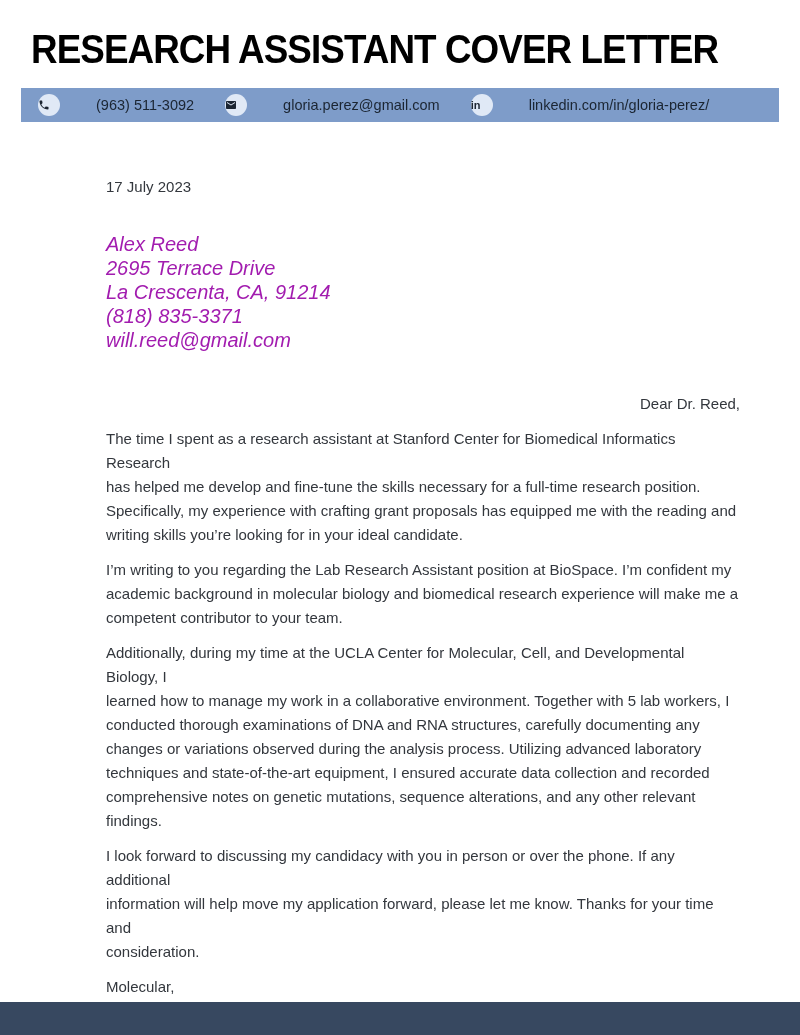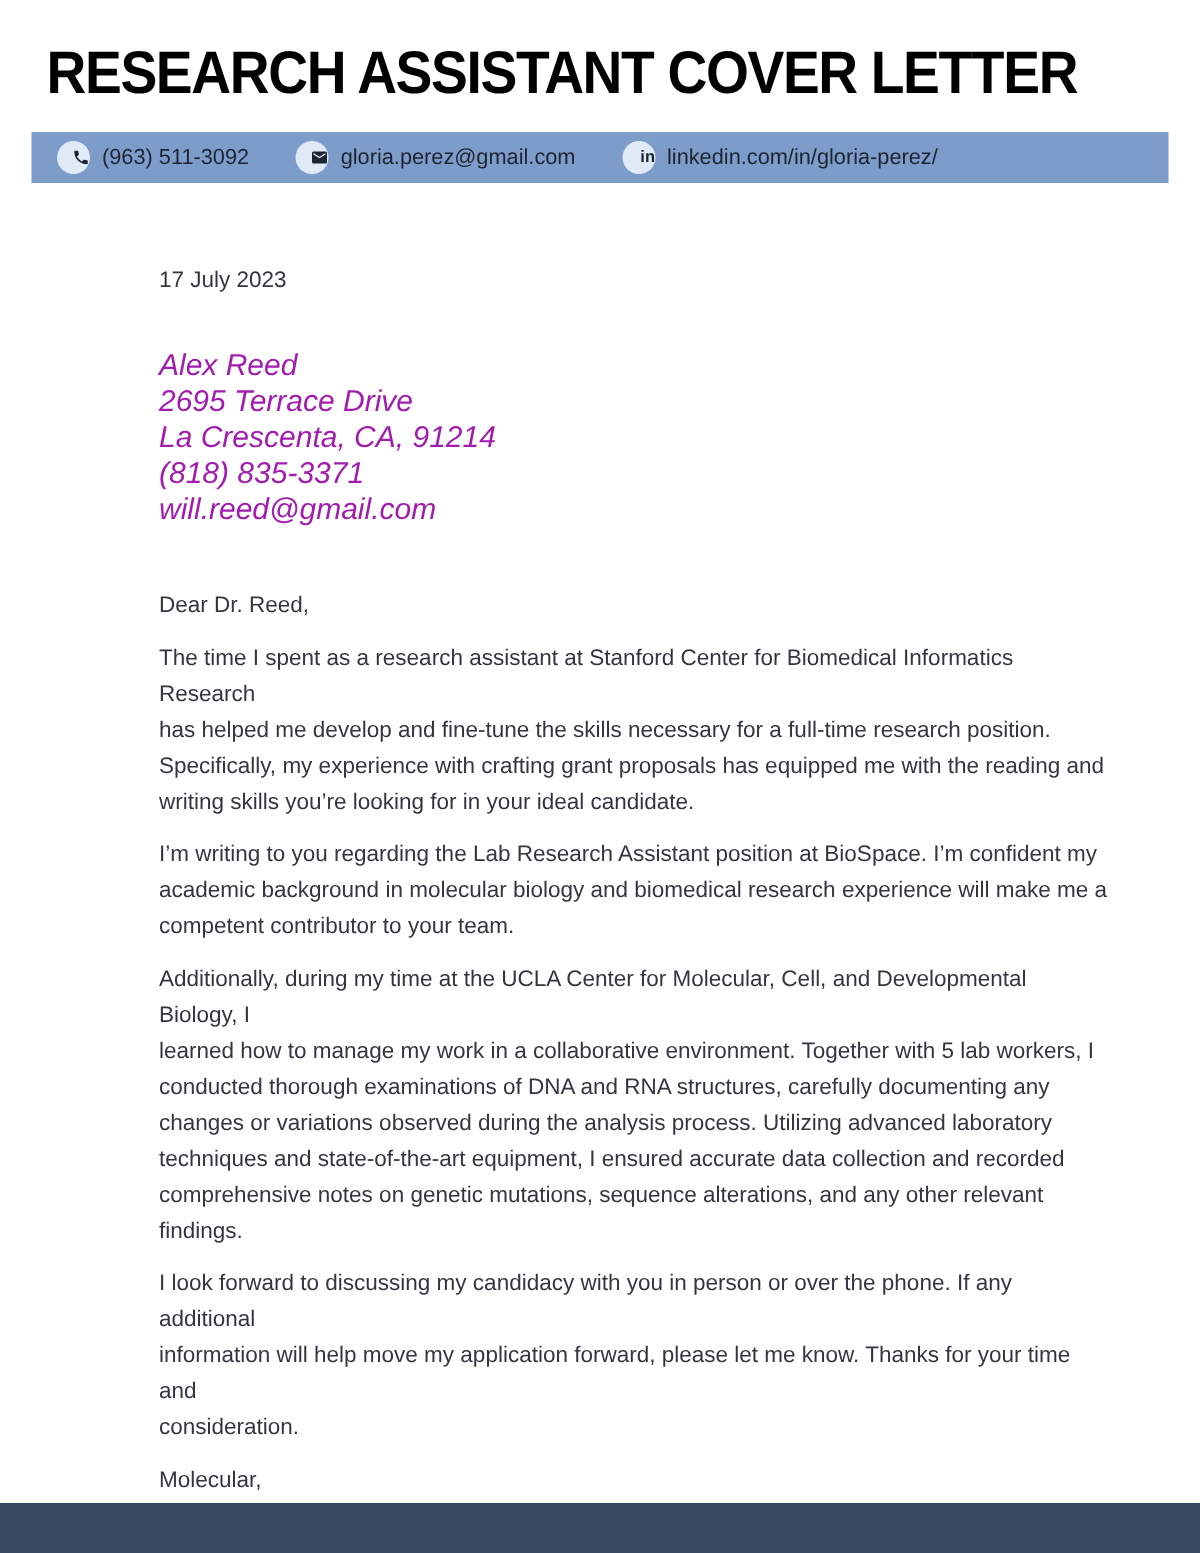--- a/index.html
+++ b/index.html
@@ -37,33 +37,34 @@
     align-items: center;
     column-gap: 8px;
   }
   .contact-icon {
     width: 22px;
     height: 22px;
     border-radius: 50%;
     background: #e0e9f6;
     display: flex;
     align-items: center;
-    justify-content: flex-end;
+    justify-content: flex-start;
     flex: 0 0 auto;
   }
   .contact-icon svg { display: block; }
   .linkedin-glyph {
     font-size: 11px;
     font-weight: bold;
     color: #1b2532;
     line-height: 1;
   }
   .contact-label {
     font-size: 14.5px;
     color: #1b2532;
+    margin-left: 28px;
   }
   .content {
     padding: 0 60px 0 106px;
   }
   .date {
     margin-top: 56px;
     font-size: 15px;
     color: #33373d;
   }
   .recipient {
@@ -71,20 +72,21 @@
     font-size: 20px;
     line-height: 24px;
     color: #a21caf;
     font-style: italic;
   }
   .salutation {
     margin-top: 40px;
     font-size: 15px;
     line-height: 24px;
     color: #33373d;
+    text-align: right;
   }
   .para {
     margin-top: 11px;
     font-size: 15px;
     line-height: 24px;
     color: #33373d;
     white-space: pre-line;
   }
   .closing {
     margin-top: 11px;

